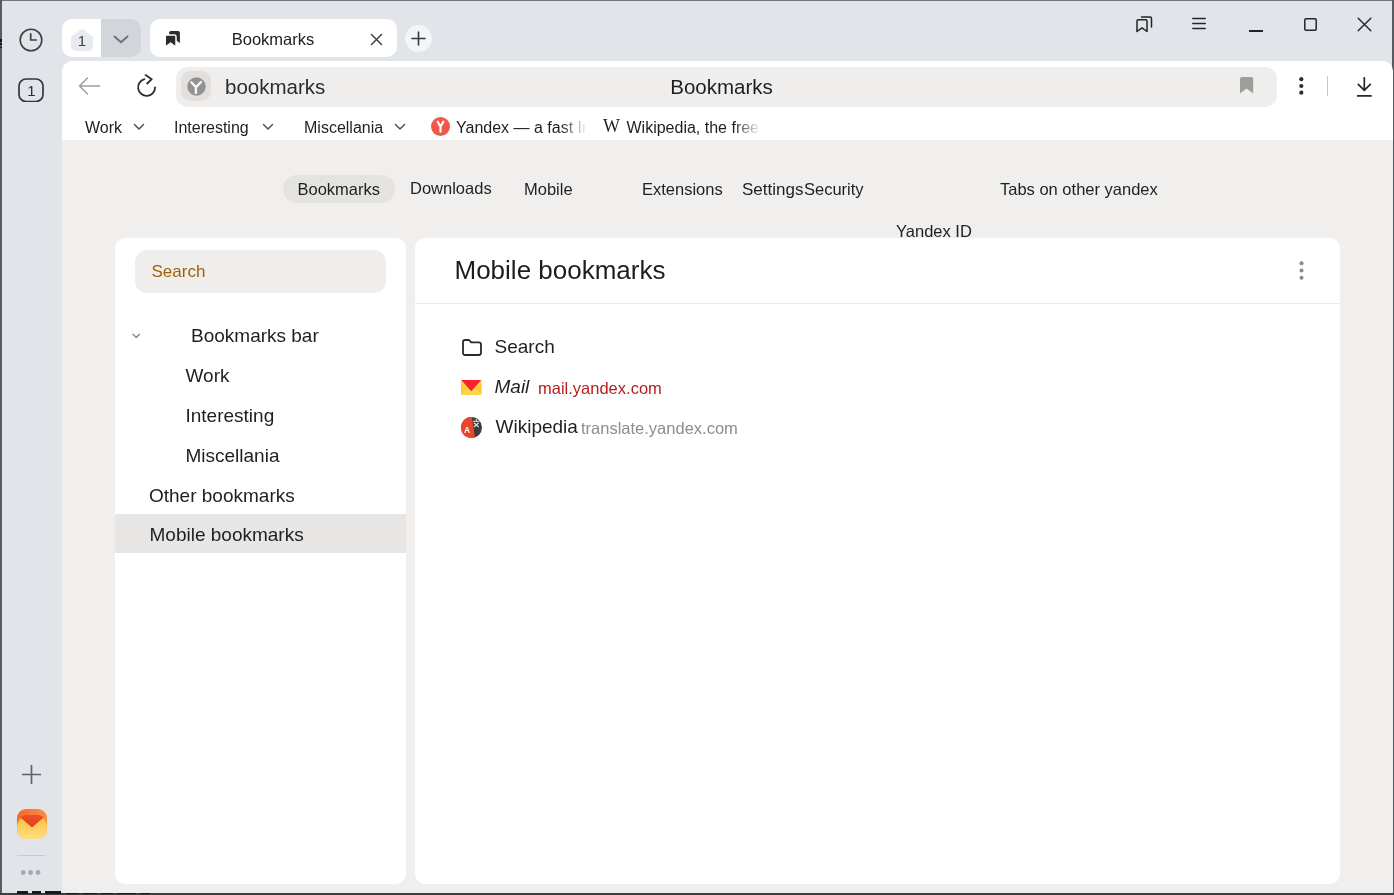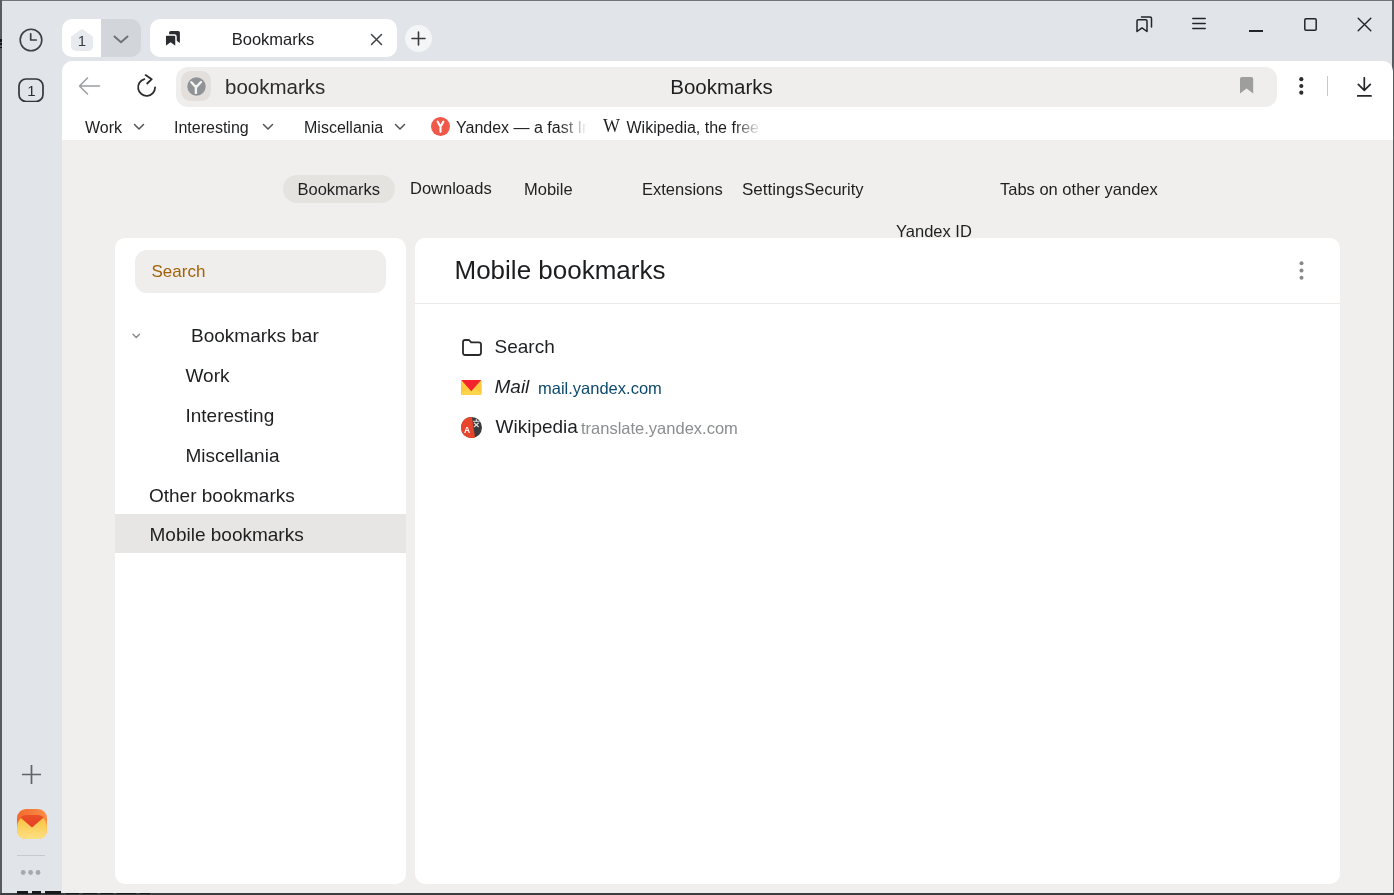--- a/index.html
+++ b/index.html
@@ -215,21 +215,21 @@
       <stop offset="0" stop-color="#ffcf35"></stop>
         <stop offset="1" stop-color="#fdd44f"></stop>
     </linearGradient>
   </defs>
   <rect x="0" y="0" width="41" height="31" rx="3" fill="url(#eb)"></rect>
   <path d="M0 27 L16 15 L0 8 Z" fill="#fbc33c" opacity="0.7"></path>
   <path d="M41 27 L25 15 L41 8 Z" fill="#fbc33c" opacity="0.7"></path>
   <path d="M0.5 0 L40.5 0 L20.5 22.5 Z" fill="#f5232e"></path>
 </svg>
 <div class="abs" style="left:494.5px;top:376px;font-size:19px;line-height:22px;font-style:italic;">Mail</div>
-<div class="abs" style="left:538px;top:379px;font-size:16.5px;line-height:19px;color:#0c4a6e;">mail.yandex.com</div>
+<div class="abs" style="left:538px;top:379px;font-size:16.5px;line-height:19px;color:#b91c1c;">mail.yandex.com</div>
 
 <svg class="abs" style="left:460.5px;top:417px;" width="21" height="21" viewBox="0 0 42 42">
   <circle cx="21" cy="21" r="21" fill="#3b3b3d"></circle>
   <path d="M21.8 0.1 A21 21 0 1 0 28 40.8 Z" fill="#e8452c"></path>
   <text x="12" y="32.5" font-size="17" font-weight="bold" fill="#ffffff" text-anchor="middle" font-family="Liberation Sans">A</text>
   <g stroke="#e2e2e2" stroke-width="2.2" stroke-linecap="round" fill="none">
     <path d="M25 8.5 H36.5"></path>
     <path d="M30.7 5 V8.5"></path>
     <path d="M26.5 12 L34.8 19.5"></path>
     <path d="M34.8 12 L26.5 19.5"></path>

